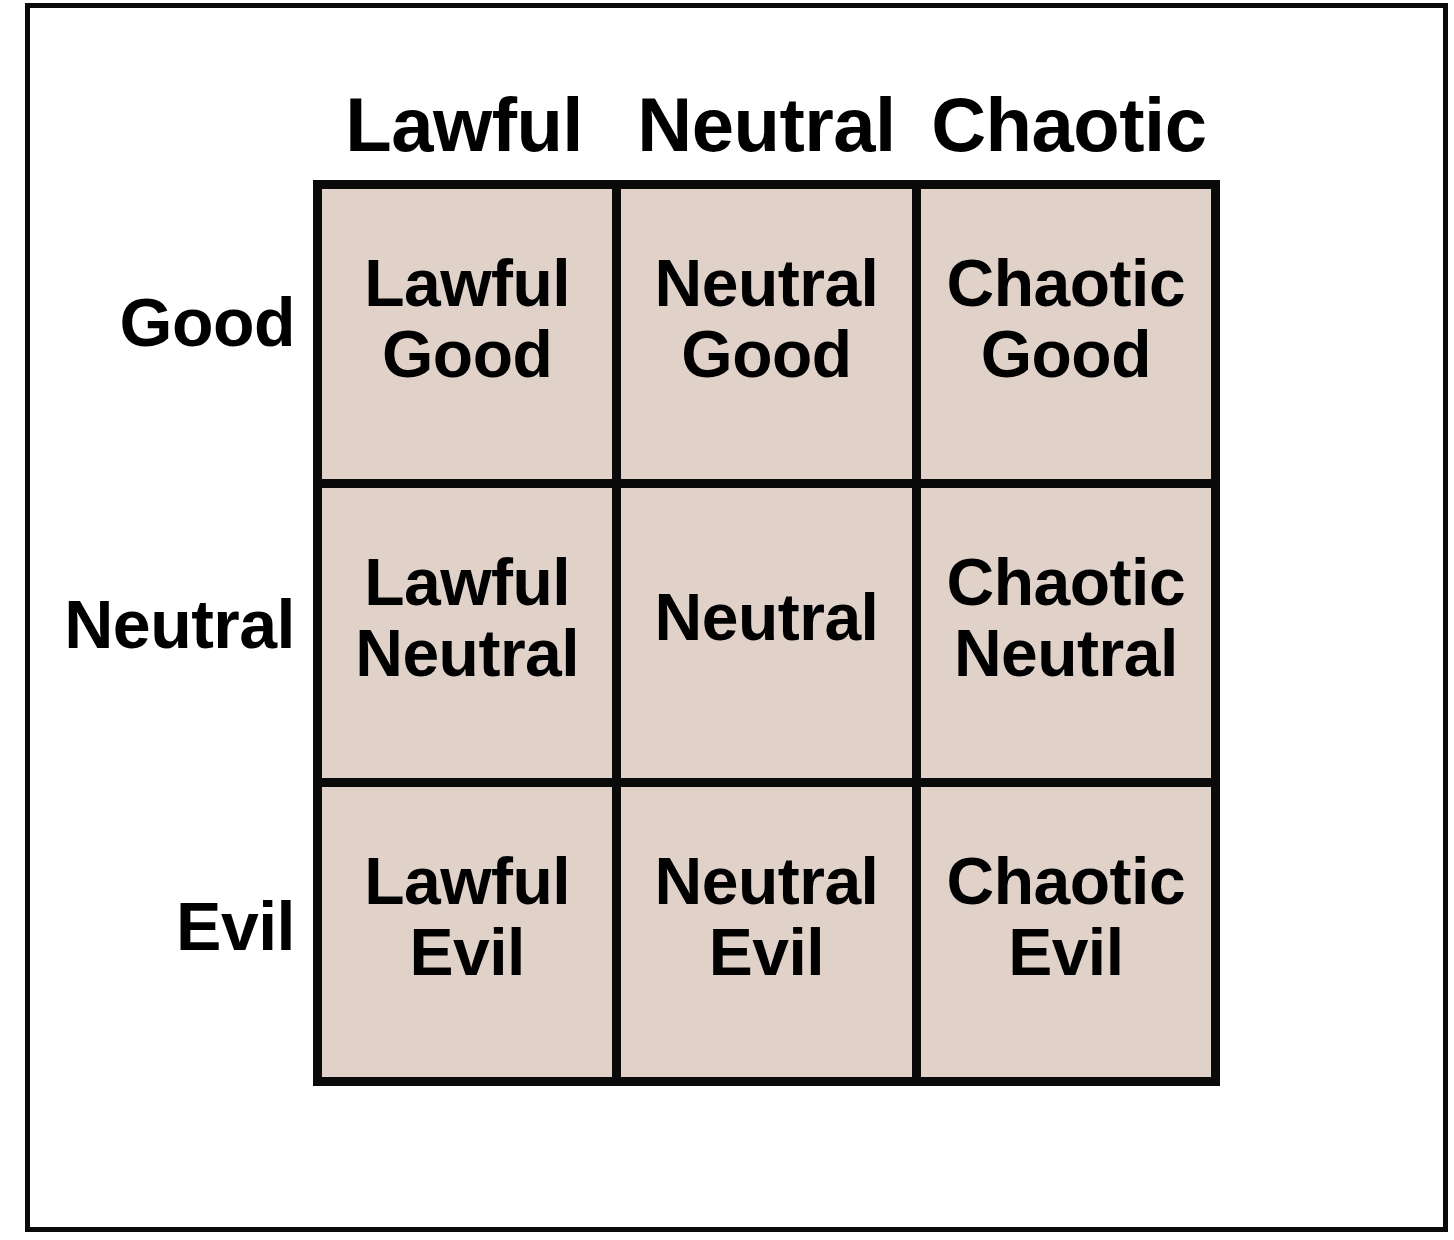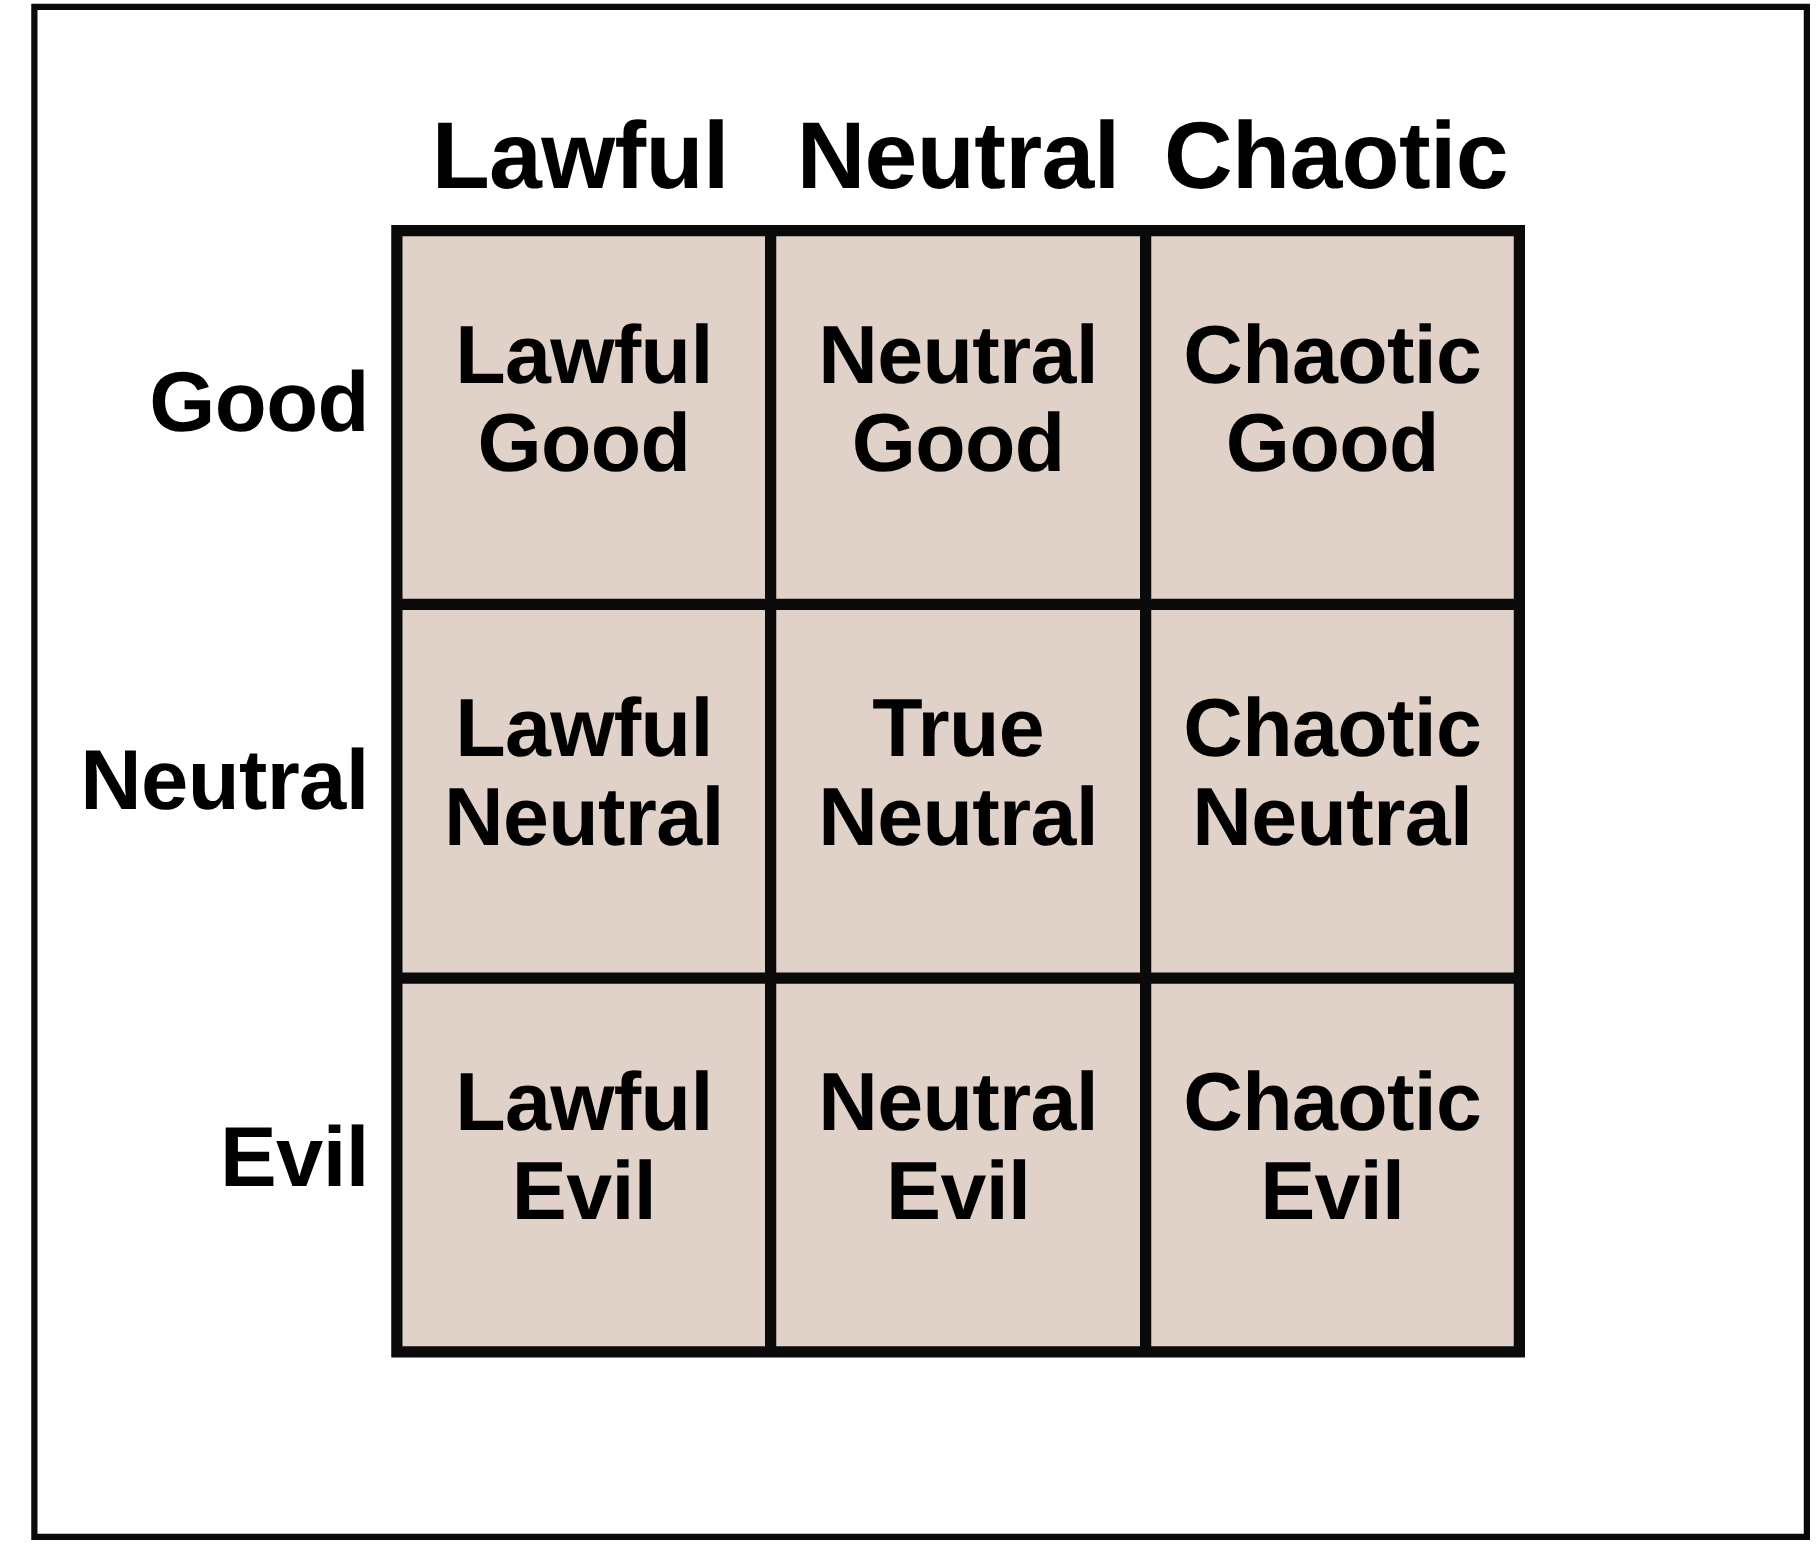--- a/index.html
+++ b/index.html
@@ -162,21 +162,20 @@
       <div class="cell">
         <span class="cell-line">Chaotic</span>
         <span class="cell-line">Good</span>
       </div>
 
       <div class="cell">
         <span class="cell-line">Lawful</span>
         <span class="cell-line">Neutral</span>
       </div>
       <div class="cell">
-        <span class="cell-line">True</span>
         <span class="cell-line">Neutral</span>
       </div>
       <div class="cell">
         <span class="cell-line">Chaotic</span>
         <span class="cell-line">Neutral</span>
       </div>
 
       <div class="cell">
         <span class="cell-line">Lawful</span>
         <span class="cell-line">Evil</span>

